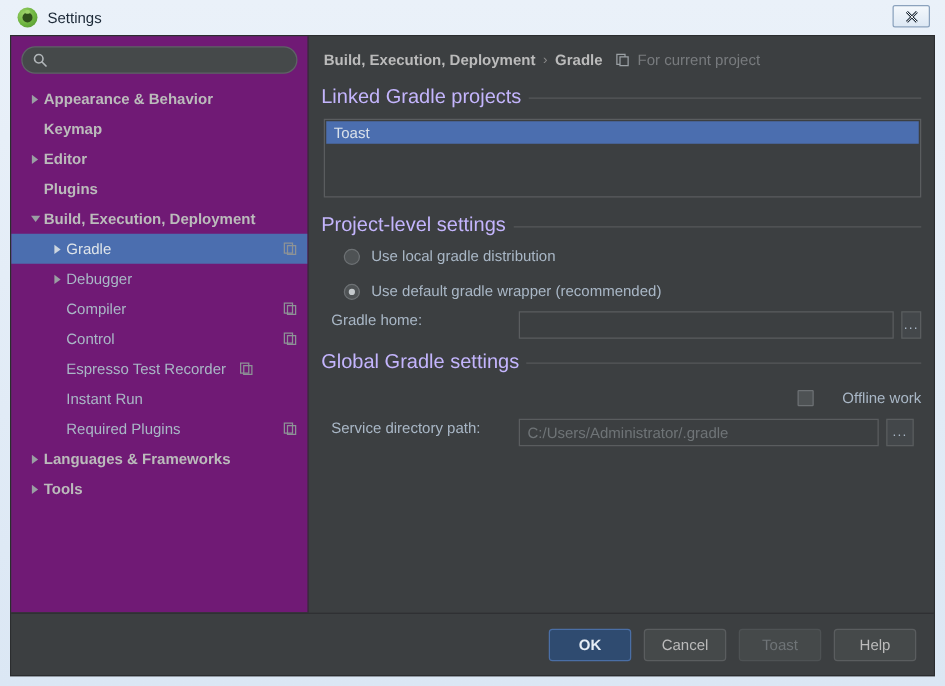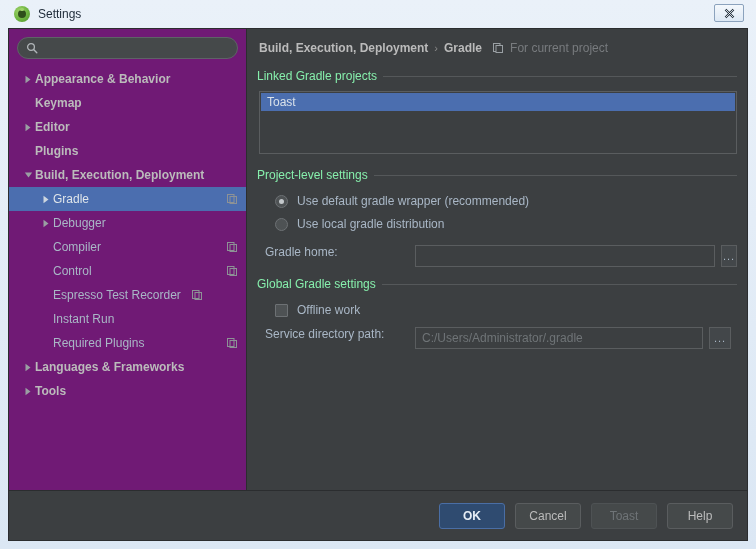--- a/index.html
+++ b/index.html
@@ -103,21 +103,21 @@
   .breadcrumb {
     display: flex; align-items: center; gap: 6px;
     font-size: 12px; padding: 2px 0 14px 2px;
   }
   .crumb { color: #bbbbbb; font-weight: bold; }
   .crumb-sep { color: #8a8a8a; font-size: 11px; }
   .crumb-note { color: #787b7e; font-weight: normal; }
 
   .group-header {
     display: flex; align-items: center; gap: 6px;
-    font-size: 12px; color: #86efac; margin-bottom: 8px;
+    font-size: 16px; color: #c4b5fd; margin-bottom: 8px;
   }
   .group-header .rule {
     flex: 1 1 auto; height: 1px; background: #55585a;
   }
   .list-box {
     height: 63px; border: 1px solid #5a5d5f; background: #3c3f41;
     margin: 0 0 14px 2px; padding: 1px;
   }
   .list-item {
     height: 18px; display: flex; align-items: center;
@@ -153,22 +153,22 @@
   .browse-btn {
     width: 22px; height: 22px; margin-left: 6px;
     border: 1px solid #5a5d5f; background: #43474a;
     display: flex; align-items: center; justify-content: center;
     font-size: 11px; color: #a9b7c6; letter-spacing: 1px; cursor: pointer;
   }
   .gradle-home-field { width: 300px; flex: 0 0 300px; }
   .service-field { width: 288px; flex: 0 0 288px; }
 
   .check-row {
-    display: flex; align-items: center; gap: 9px;
-    margin: 0 0 10px 18px; cursor: pointer;
+    display: flex; align-items: center; gap: 23px;
+    margin: 0 0 10px 18px; cursor: pointer; justify-content: flex-end;
   }
   .checkbox {
     width: 13px; height: 13px; border: 1px solid #6d7174;
     background: #4e5254; flex: 0 0 13px; border-radius: 1px;
   }
   .check-label { font-size: 12px; color: #a9b7c6; }
 
   
   .footer {
     height: 50px; flex: 0 0 50px;
@@ -357,27 +357,27 @@
           <div class="list-item selected">
             <span>Toast</span>
           </div>
         </div>
 
         <div class="group-header">
           <span>Project-level settings</span>
           <span class="rule"></span>
         </div>
 
+        <div class="radio-row" style="margin-bottom:14px">
+          <span class="radio"></span>
+          <span class="radio-label">Use local gradle distribution</span>
+        </div>
         <div class="radio-row" style="margin-top:12px">
           <span class="radio checked"></span>
           <span class="radio-label">Use default gradle wrapper (recommended)</span>
-        </div>
-        <div class="radio-row" style="margin-bottom:14px">
-          <span class="radio"></span>
-          <span class="radio-label">Use local gradle distribution</span>
         </div>
 
         <div class="field-row">
           <span class="field-label">Gradle home:</span>
           <span class="text-field gradle-home-field"></span>
           <span class="browse-btn">...</span>
         </div>
 
         <div class="group-header" style="margin-top:10px">
           <span>Global Gradle settings</span>

